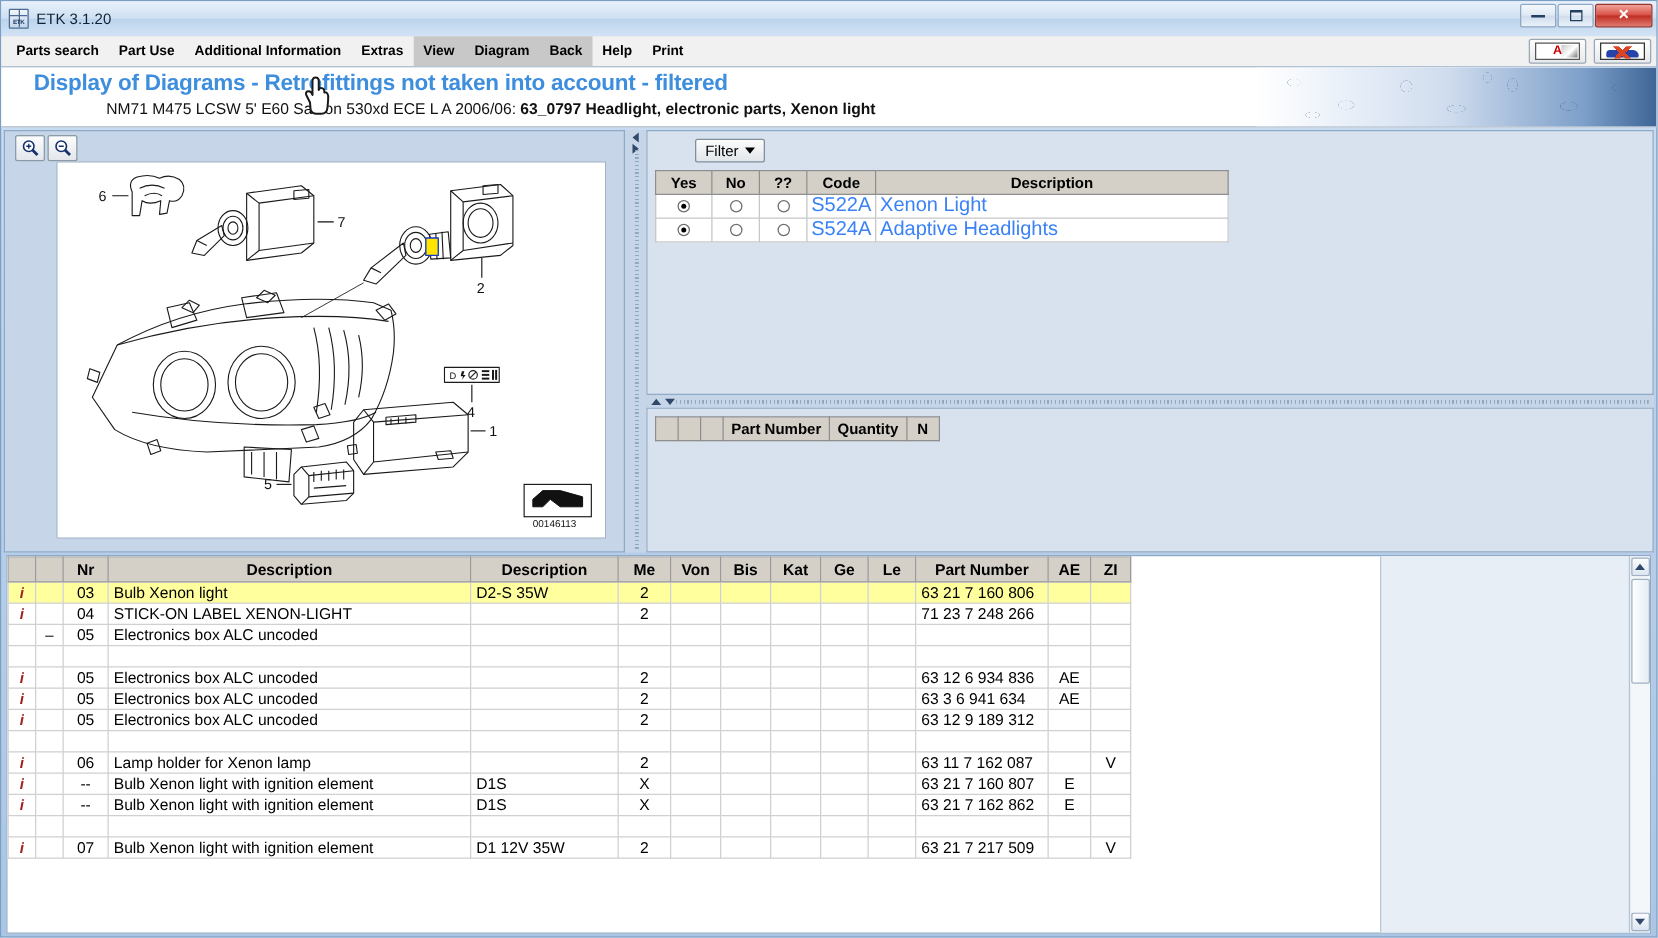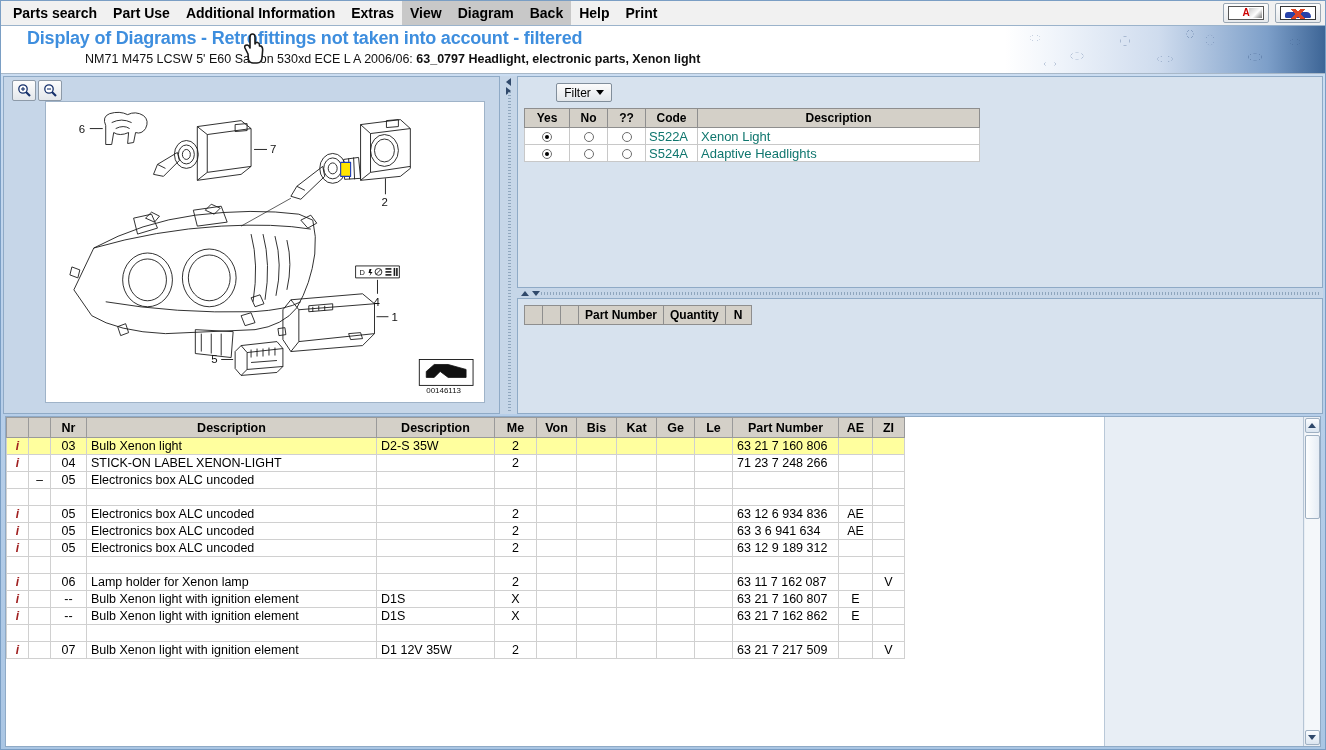--- a/index.html
+++ b/index.html
@@ -67,21 +67,21 @@
   
   #menubar {
     height:25px; flex:0 0 25px;
     background:#f1f1f1;
     border-bottom:1px solid #9bb3cb;
     display:flex; align-items:stretch; padding-left:4px;
     position:relative;
   }
   .menu-item {
     display:flex; align-items:center; padding:0 8px;
-    font-size:14px; font-weight:bold; color:#000; white-space:nowrap;
+    font-size:11px; font-weight:bold; color:#000; white-space:nowrap;
     cursor:default;
   }
   .menu-item.hl { background:#c8c8c8; }
   .menu-right {
     position:absolute; right:4px; top:2px; display:flex; gap:6px;
   }
   .tool-btn {
     width:46px; height:20px;
     border:1px solid #9aa7b4; border-radius:2px;
     background:linear-gradient(180deg,#fdfdfd,#e6e9ec);
@@ -216,21 +216,21 @@
   .caret-dn { width:0;height:0;border-left:4px solid transparent;border-right:4px solid transparent;border-top:5px solid #000; }
 
   table.codes { border-collapse:collapse; font-size:12px; table-layout:fixed; }
   table.codes th {
     background:#d4d0c8; border:1px solid #8e8e8e;
     font-weight:bold; font-size:12px; color:#000;
     height:19px; padding:0 2px; text-align:center;
   }
   table.codes td {
     background:#fff; border:1px solid #c8c8c8; height:17px;
-    padding:0 3px; font-size:13px; color:#0f766e;
+    padding:0 3px; font-size:16px; color:#3b82f6;
   }
   table.codes td.ctr { text-align:center; }
   td.code-cell { color:#2b2bc8; }
   td.desc-cell { color:#2b2bc8; }
   .radio {
     display:inline-block; width:10px;height:10px;border-radius:50%;
     border:1px solid #6d6d6d; background:#fff; position:relative; vertical-align:middle;
   }
   .radio.on::after {
     content:""; position:absolute; left:2px; top:2px; width:4px;height:4px;
@@ -336,20 +336,35 @@
   .tri.up { border-left:4px solid transparent;border-right:4px solid transparent;border-bottom:5px solid #30496b; }
   .tri.dn { border-left:4px solid transparent;border-right:4px solid transparent;border-top:5px solid #30496b; }
   .tri.lt { border-top:4px solid transparent;border-bottom:4px solid transparent;border-right:5px solid #30496b; }
   .tri.rt { border-top:4px solid transparent;border-bottom:4px solid transparent;border-left:5px solid #30496b; }
 </style>
 </head>
 <body>
 
 <div id="app-window">
 
+  <div id="titlebar">
+    <div id="titlebar-icon">
+        <span>ETK</span>
+      </div>
+    <div id="titlebar-text">ETK 3.1.20</div>
+    <div class="win-btns">
+      <div class="win-btn">
+          <i class="win-glyph-min"></i>
+        </div>
+      <div class="win-btn">
+          <i class="win-glyph-max"></i>
+        </div>
+      <div class="win-btn close">✕</div>
+    </div>
+  </div>
 
   <div id="menubar">
     <div class="menu-item">Parts search</div>
     <div class="menu-item">Part Use</div>
     <div class="menu-item">Additional Information</div>
     <div class="menu-item">Extras</div>
     <div class="menu-item hl">View</div>
     <div class="menu-item hl">Diagram</div>
     <div class="menu-item hl">Back</div>
     <div class="menu-item">Help</div>

